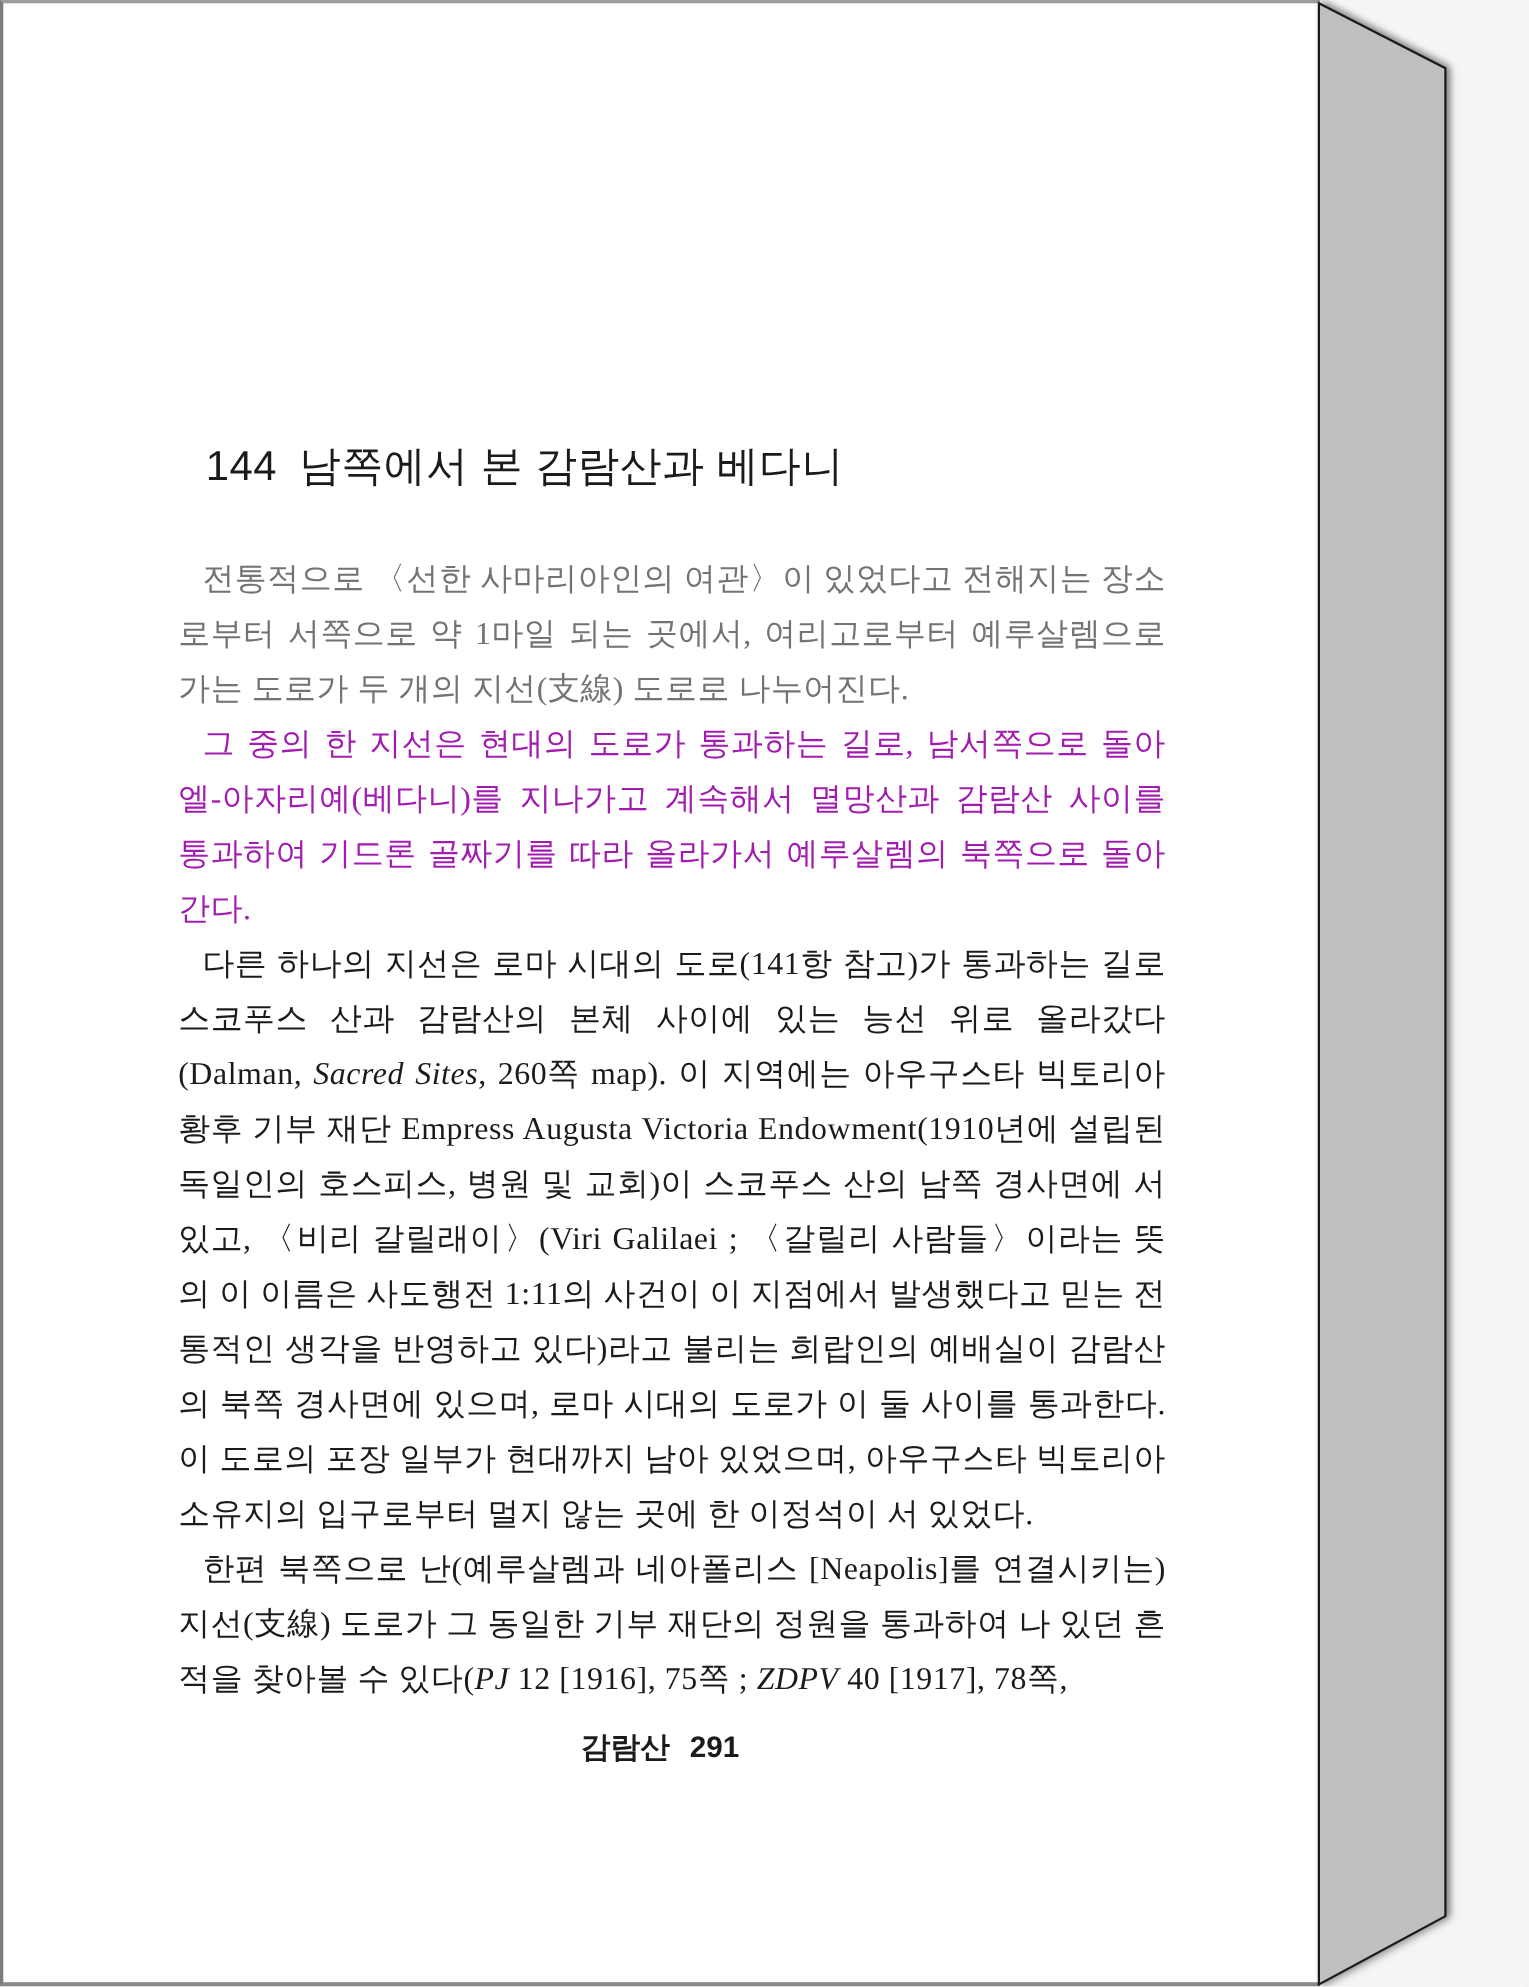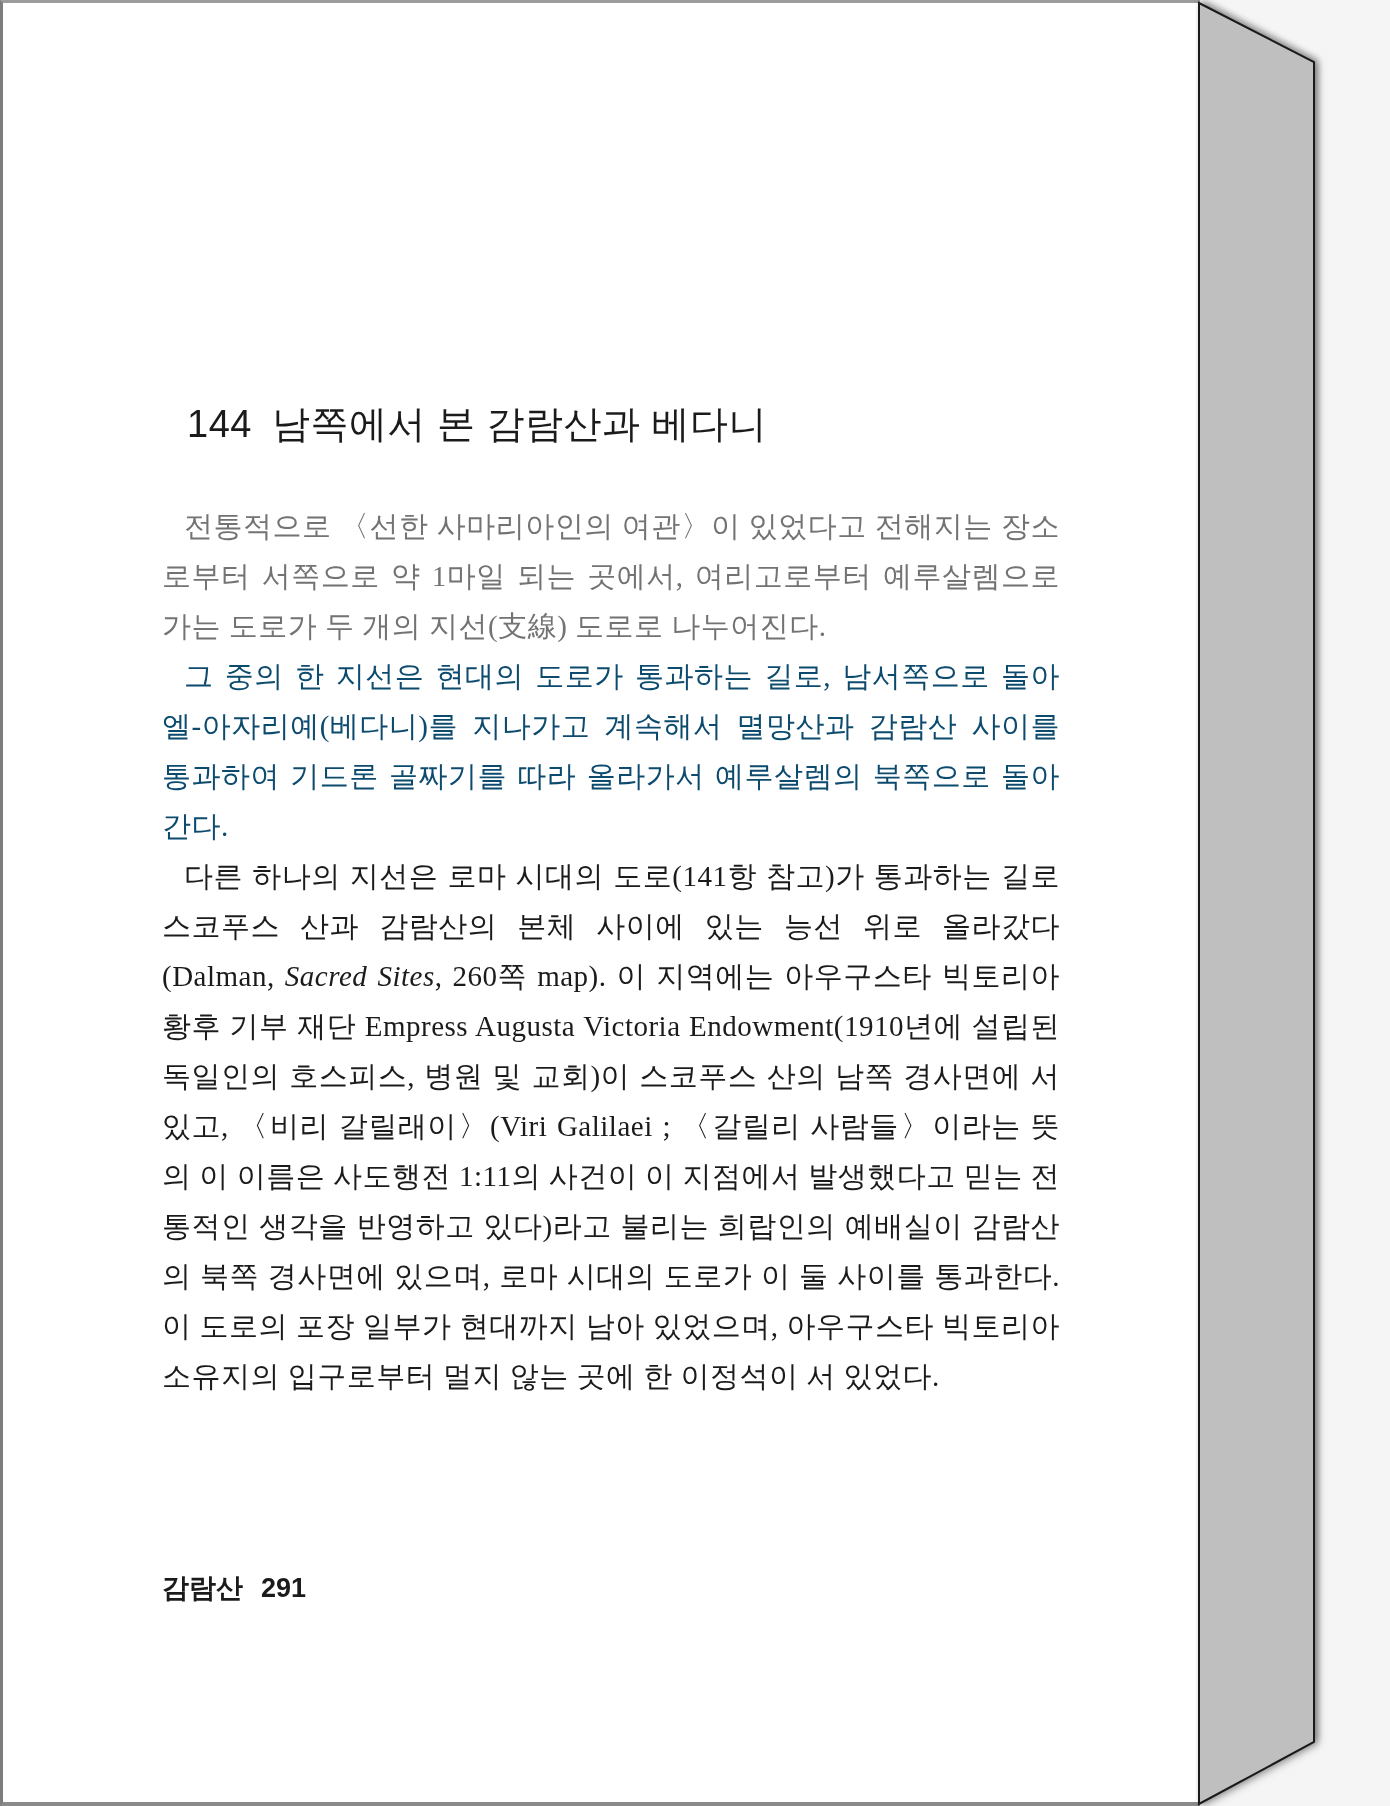--- a/index.html
+++ b/index.html
@@ -62,21 +62,21 @@
     line-height: 44px;
     letter-spacing: 0.5px;
   }
   .section-heading .heading-number { margin-right: 20px; }
   .page-footer {
     position: absolute;
     left: 0;
     width: 898px;
     box-sizing: border-box;
     padding-right: 22px;
-    text-align: left;
+    text-align: center;
     font-family: "Liberation Sans", "DejaVu Sans", sans-serif;
     font-weight: bold;
     font-size: 27px;
     line-height: 40px;
   }
   .page-footer .footer-page-number { margin-left: 18px; }
 
   
   #para-0 { top: 174px; }
   #heading { top: 402px; }
@@ -97,22 +97,23 @@
 
 <div class="content">
 
 
   <div class="section-heading" id="heading" style="color: rgb(27, 27, 27);">
     <span class="heading-number">144</span><span>남쪽에서 본 감람산과 베다니</span>
   </div>
 
   <p class="para indent" id="para-1" style="color: #737373;"><span>전통적으로 〈선한 사마리아인의 여관〉이 있었다고 전해지는 장소로부터 서쪽으로 약 1마일 되는 곳에서, 여리고로부터 예루살렘으로 가는 도로가 두 개의 지선(支線) 도로로 나누어진다.</span></p>
 
-  <p class="para indent" id="para-2" style="color: #0c4a6e;"><span>그 중의 한 지선은 현대의 도로가 통과하는 길로, 남서쪽으로 돌아 엘-아자리예(베다니)를 지나가고 계속해서 멸망산과 감람산 사이를 통과하여 기드론 골짜기를 따라 올라가서 예루살렘의 북쪽으로 돌아간다.</span></p>
+  <p class="para indent" id="para-2" style="color: #a21caf;"><span>그 중의 한 지선은 현대의 도로가 통과하는 길로, 남서쪽으로 돌아 엘-아자리예(베다니)를 지나가고 계속해서 멸망산과 감람산 사이를 통과하여 기드론 골짜기를 따라 올라가서 예루살렘의 북쪽으로 돌아간다.</span></p>
 
   <p class="para indent" id="para-3" style="color: rgb(27, 27, 27);"><span>다른 하나의 지선은 로마 시대의 도로(141항 참고)가 통과하는 길로 스코푸스 산과 감람산의 본체 사이에 있는 능선 위로 올라갔다 (Dalman, </span><i>Sacred Sites</i><span>, 260쪽 map). 이 지역에는 아우구스타 빅토리아 황후 기부 재단 Empress Augusta Victoria Endowment(1910년에 설립된 독일인의 호스피스, 병원 및 교회)이 스코푸스 산의 남쪽 경사면에 서 있고, 〈비리 갈릴래이〉(Viri Galilaei ; 〈갈릴리 사람들〉이라는 뜻의 이 이름은 사도행전 1:11의 사건이 이 지점에서 발생했다고 믿는 전통적인 생각을 반영하고 있다)라고 불리는 희랍인의 예배실이 감람산의 북쪽 경사면에 있으며, 로마 시대의 도로가 이 둘 사이를 통과한다. 이 도로의 포장 일부가 현대까지 남아 있었으며, 아우구스타 빅토리아 소유지의 입구로부터 멀지 않는 곳에 한 이정석이 서 있었다.</span></p>
 
+  <p class="para indent" id="para-4" style="color: rgb(27, 27, 27);"><span>한편 북쪽으로 난(예루살렘과 네아폴리스 [Neapolis]를 연결시키는) 지선(支線) 도로가 그 동일한 기부 재단의 정원을 통과하여 나 있던 흔적을 찾아볼 수 있다(</span><i>PJ</i><span> 12 [1916], 75쪽 ; </span><i>ZDPV</i><span> 40 [1917], 78쪽,</span></p>
 
   <div class="page-footer" id="footer" style="color: rgb(27, 27, 27);">
     <span class="footer-section-title">감람산</span><span class="footer-page-number">291</span>
   </div>
 
 </div>
 
 </body></html>

